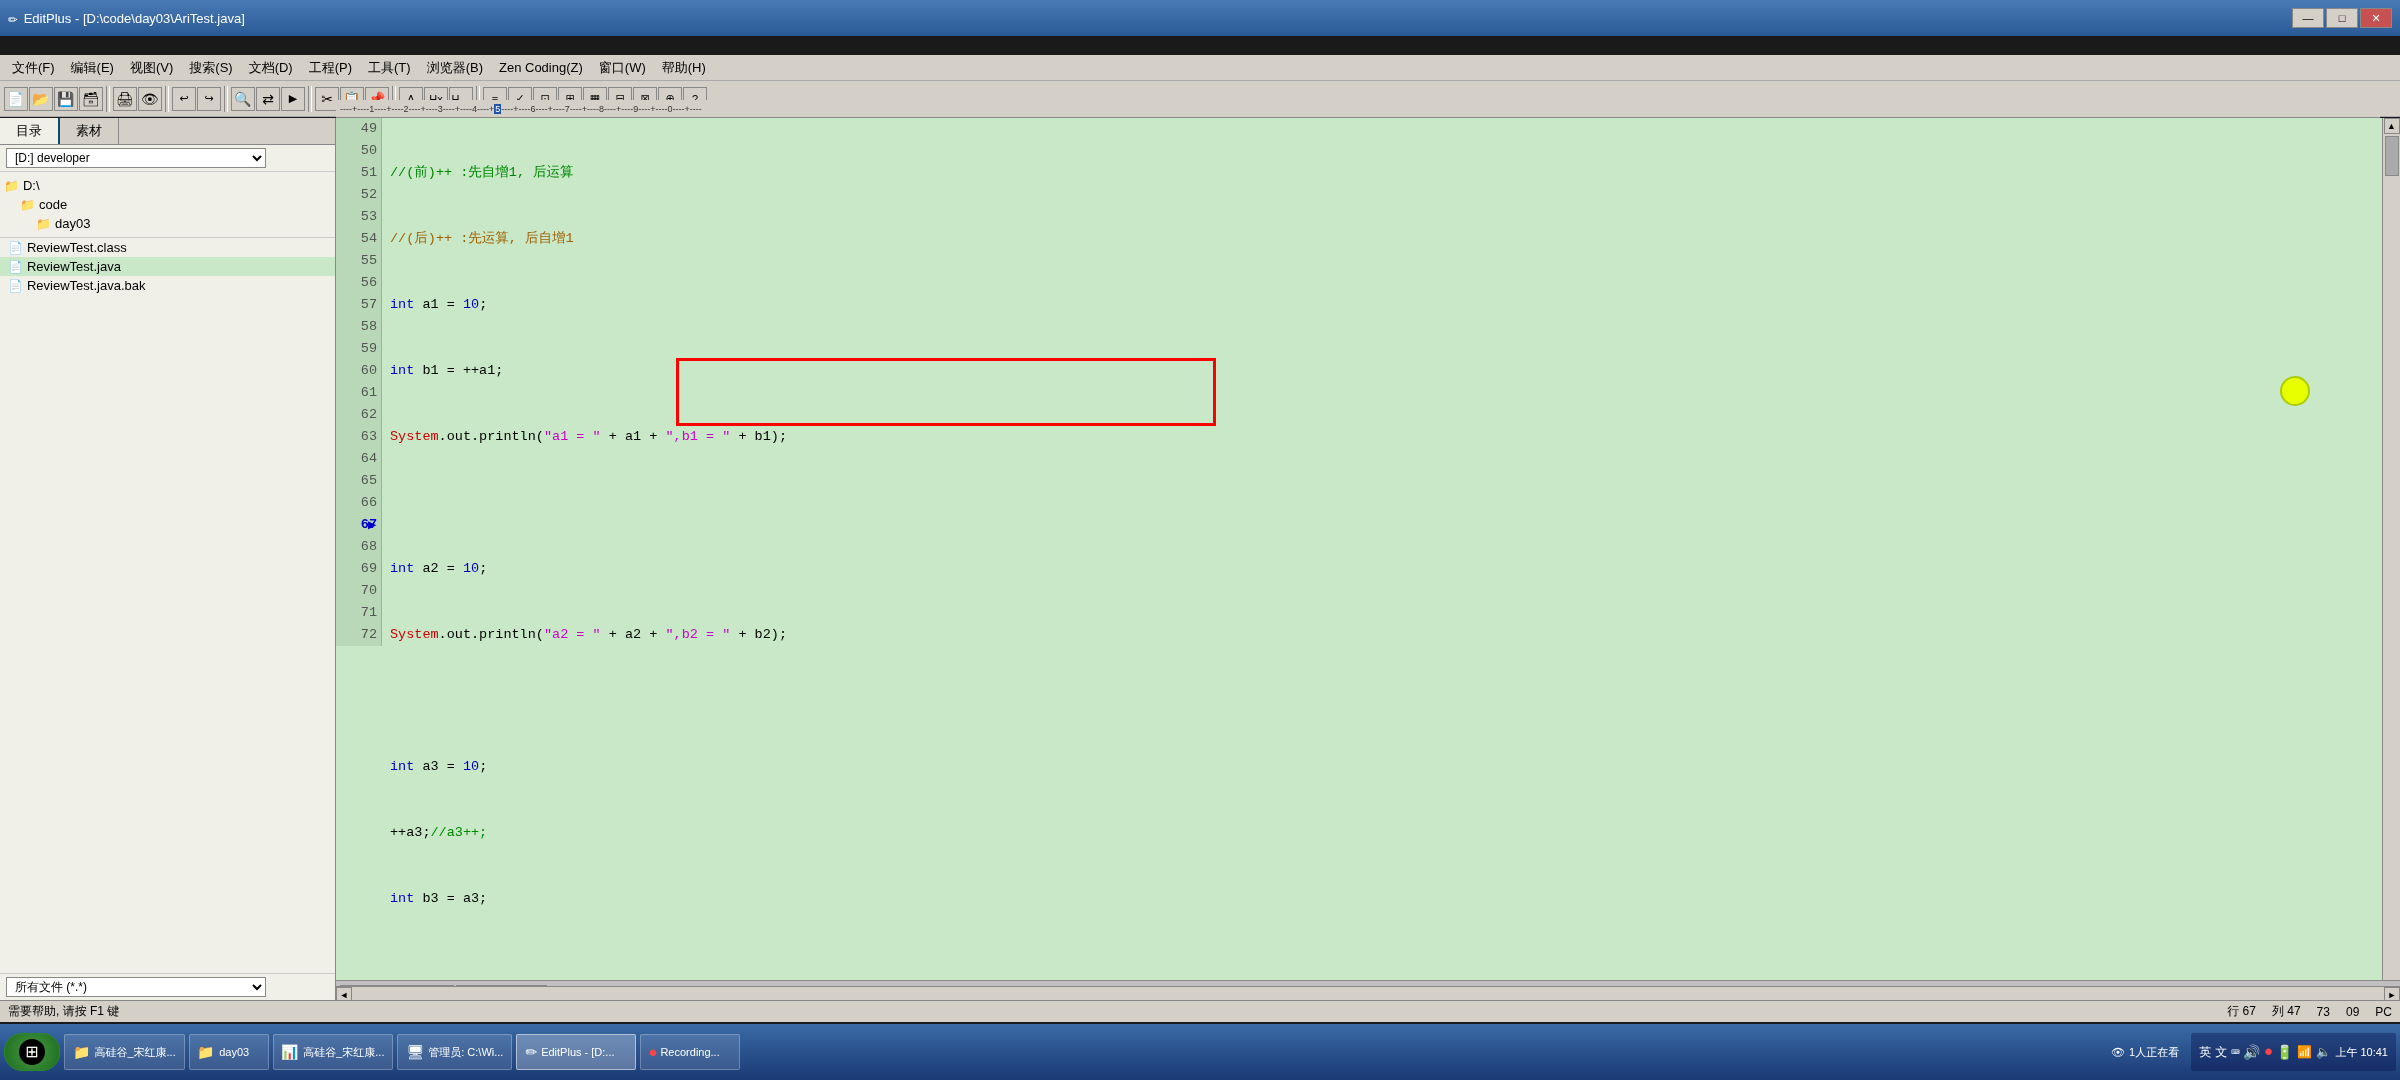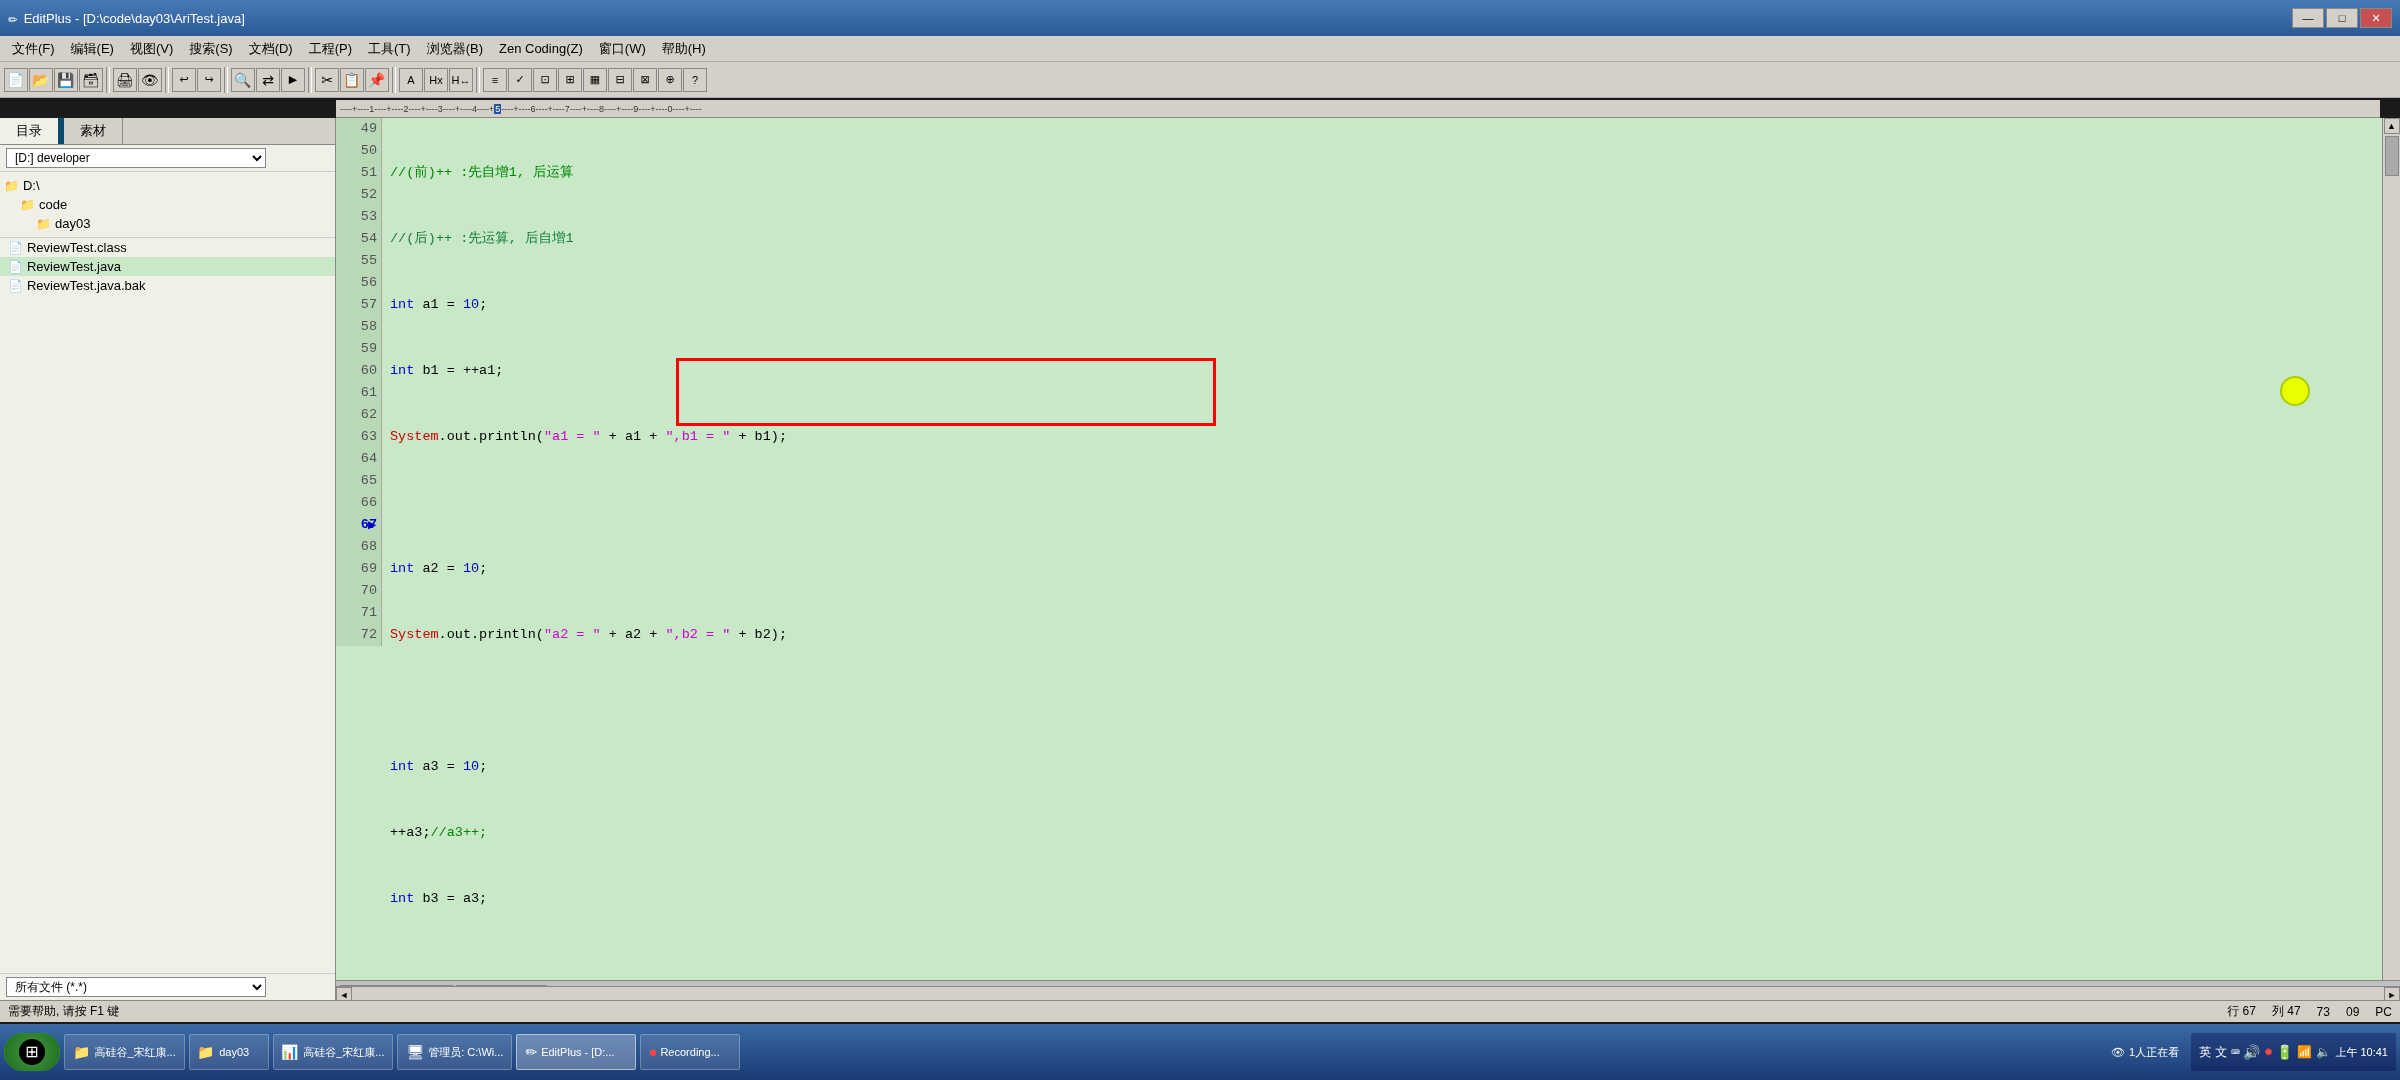--- a/index.html
+++ b/index.html
@@ -28,20 +28,21 @@
 
     
     #menu-bar {
       width: 100%;
       height: 28px;
       background: #d4d0c8;
       display: flex;
       align-items: center;
       padding: 0 4px;
       border-bottom: 1px solid #aaa;
+      margin-top: 19px;
     }
     .menu-item {
       padding: 2px 8px;
       font-size: 13px;
       font-family: Arial, sans-serif;
       color: #000;
       cursor: pointer;
     }
 
     
@@ -286,21 +287,21 @@
 
 <div id="ruler-bar" style="position:absolute;top:100px;left:336px;right:20px;height:18px;background:#d4d0c8;border-bottom:1px solid #888;font-size:9px;font-family:Arial;display:flex;align-items:center;overflow:hidden;padding-left:4px;">
   <span style="font-size:9px;font-family:Arial;letter-spacing:0px;color:#333;white-space:nowrap;">----+----1----+----2----+----3----+----4----+<span style="background:#2255aa;color:white;padding:0 1px;">5</span>----+----6----+----7----+----8----+----9----+----0----+----</span>
 </div>
 
 <div id="main-layout" style="display:flex;position:absolute;top:118px;left:0;right:0;bottom:80px;">
 
   <div id="sidebar" style="width:336px;background:#f0f0e8;border-right:1px solid #888;display:flex;flex-direction:column;flex-shrink:0;">
 
     <div id="sidebar-tabs" style="display:flex;border-bottom:1px solid #888;background:#d4d0c8;">
-      <span class="sidebar-tab active" style="padding:4px 16px;font-size:13px;font-family:Arial;cursor:pointer;background:#f0f0e8;border-right:6px solid #0c4a6e;">目录</span>
+      <span class="sidebar-tab active" style="padding:4px 16px;font-size:13px;font-family:Arial;cursor:pointer;background:#f0f0e8;border-right:2px solid #0c4a6e;">目录</span>
       <span class="sidebar-tab" style="padding:4px 16px;font-size:13px;font-family:Arial;cursor:pointer;border-right:1px solid #888;">素材</span>
     </div>
 
     <div style="display:flex;align-items:center;padding:3px 6px;border-bottom:1px solid #ccc;">
       <select style="font-size:12px;font-family:Arial;background:white;border:1px solid #888;padding:1px 4px;width:260px;">
         <option>[D:] developer</option>
       </select>
     </div>
 
     <div style="padding:4px 0;border-bottom:1px solid #ccc;">
@@ -366,21 +367,21 @@
       <div>69</div>
       <div>70</div>
       <div>71</div>
       <div>72</div>
     </div>
 
     <div style="position:absolute;left:32px;top:396px;color:#0000cc;font-size:14px;line-height:22px;">▶</div>
 
     <div id="code-content-area" style="position:absolute;left:50px;top:0;right:20px;bottom:0;font-size:13.5px;line-height:22px;font-family:'Courier New',monospace;white-space:pre;padding:0 4px;color:#000;">
       <div style="height:22px;white-space:pre;"><span style="color:#008800;">//(前)++ :先自增1, 后运算</span></div>
-      <div style="height:22px;white-space:pre;"><span style="color:#15803d;margin-top:44px;">//(后)++ :先运算, 后自增1</span></div>
+      <div style="height:22px;white-space:pre;"><span style="color:#a16207;margin-top:44px;">//(后)++ :先运算, 后自增1</span></div>
       <div style="height:22px;white-space:pre;"><span style="color:#0000cc;">int</span> a1 = <span style="color:#0000cc;">10</span>;</div>
       <div style="height:22px;white-space:pre;"><span style="color:#0000cc;">int</span> b1 = ++a1;</div>
       <div style="height:22px;white-space:pre;"><span style="color:#cc0000;">System</span>.out.println(<span style="color:#cc00cc;">"a1 = "</span> + a1 + <span style="color:#cc00cc;">",b1 = "</span> + b1);</div>
       <div style="height:22px;white-space:pre;"> </div>
       <div style="height:22px;white-space:pre;"><span style="color:#0000cc;">int</span> a2 = <span style="color:#0000cc;">10</span>;</div>
       <div style="height:22px;white-space:pre;"><span style="color:#cc0000;">System</span>.out.println(<span style="color:#cc00cc;">"a2 = "</span> + a2 + <span style="color:#cc00cc;">",b2 = "</span> + b2);</div>
       <div style="height:22px;white-space:pre;"> </div>
       <div style="height:22px;white-space:pre;"><span style="color:#0000cc;">int</span> a3 = <span style="color:#0000cc;">10</span>;</div>
       <div style="height:22px;white-space:pre;">++a3;<span style="color:#008800;">//a3++;</span></div>
       <div style="height:22px;white-space:pre;"><span style="color:#0000cc;">int</span> b3 = a3;</div>

